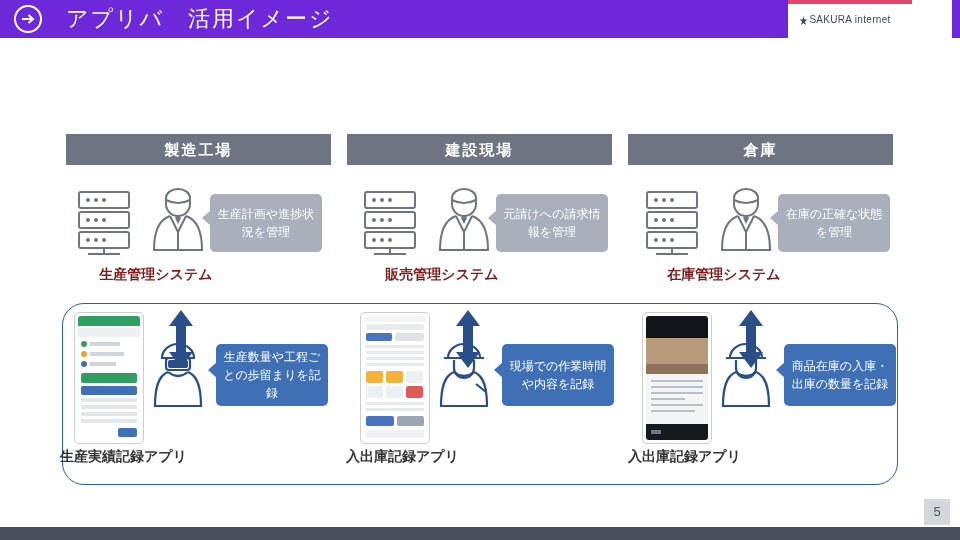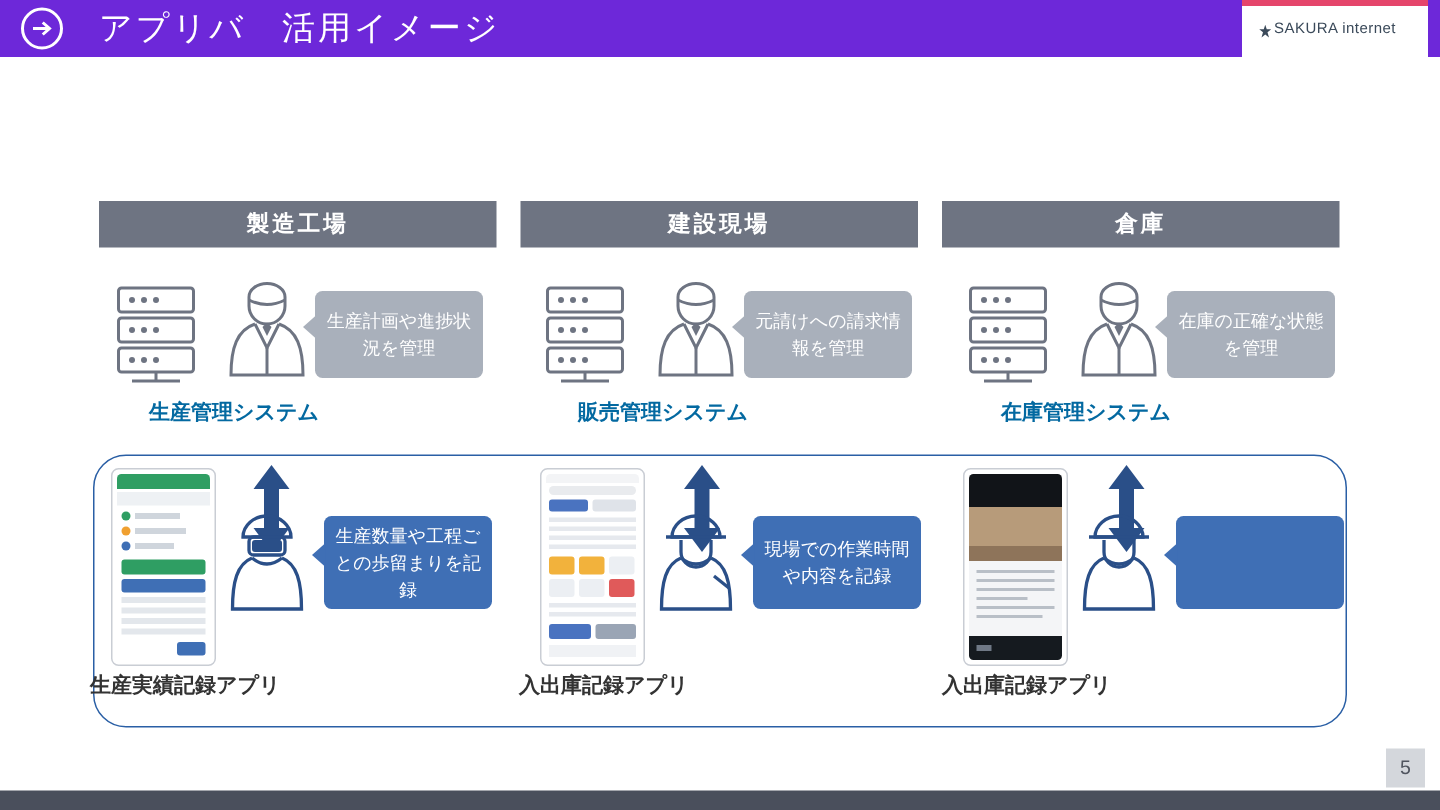--- a/index.html
+++ b/index.html
@@ -47,20 +47,21 @@
     letter-spacing: 2px;
     font-weight: 400;
     color: #ffffff;
     white-space: pre;
   }
   .brand {
     position: absolute;
     right: 8px; top: 0;
     width: 124px; height: 38px;
     background: #ffffff;
+    padding-left: 40px;
   }
   .brand-bar {
     position: absolute; left: 0; top: 0;
     width: 124px; height: 4px;
     background: #e5456b;
   }
   .brand-text {
     position: absolute;
     left: 0; top: 14px;
     width: 124px;
@@ -135,21 +136,21 @@
     border-bottom: 8px solid transparent;
     border-right: 9px solid #a9b0bb;
   }
   .sys-label {
     position: absolute;
     top: 78px; left: 0;
     width: 180px;
     text-align: center;
     font-size: 14px;
     font-weight: bold;
-    color: #0369a1;
+    color: #7f1d1d;
   }
 
   
   .appbox {
     position: absolute;
     left: 62px; top: 303px;
     width: 836px; height: 182px;
     border: 1.5px solid #2a5fa5;
     border-radius: 22px;
     box-sizing: border-box;
@@ -507,19 +508,20 @@
           <path d="M12 22 a16 14 0 0 1 32 0 z"></path>
           <path d="M8 22 h40"></path>
           <path d="M18 24 v8 a10 10 0 0 0 20 0 v-8"></path>
           <path d="M18 36 C8 40 5 52 5 70 h46 c0-18 -3-30 -13-34"></path>
           <path d="M18 36 q10 8 20 0"></path>
         </g>
       </svg>
     </span>
     <div class="app-callout">
       <span class="tail"></span>
+      <span>商品在庫の入庫・出庫の数量を記録</span>
     </div>
     <div class="app-label">入出庫記録アプリ</div>
   </div>
 
   <div class="page-num">5</div>
   <div class="footer-bar"></div>
 </div>
 
 </body></html>

